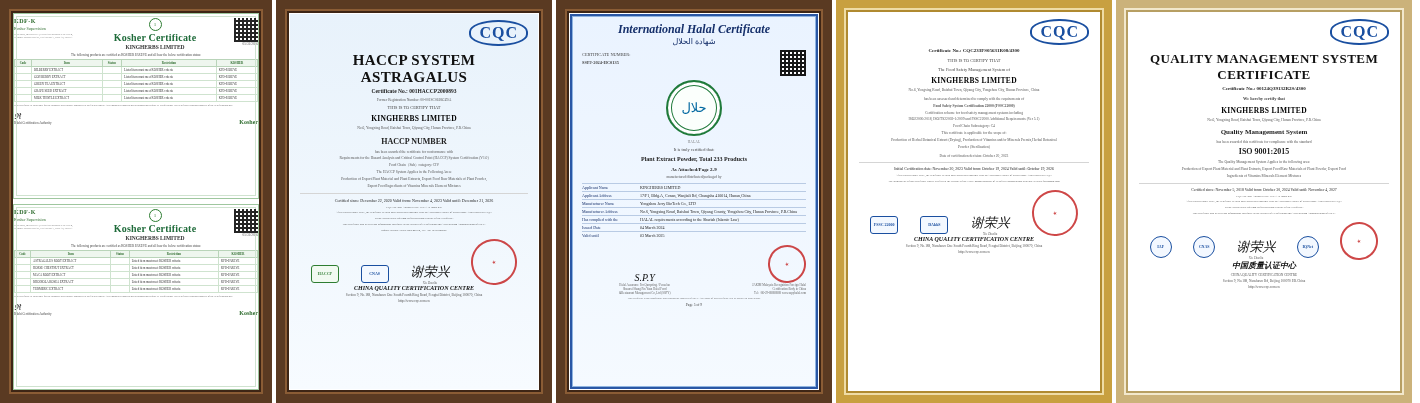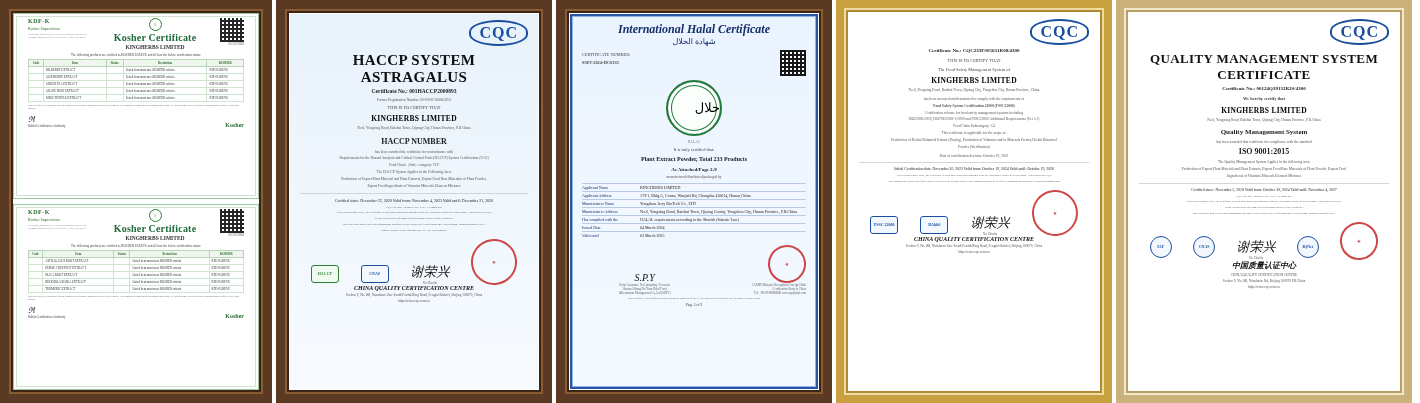--- a/index.html
+++ b/index.html
@@ -20,21 +20,21 @@
   }
   .frame-gold2{
     border:8px solid #cbb27a;
     box-shadow:inset 0 0 0 2px #f2e8cc, inset 0 0 0 4px #b79f63;
     background:#fff;
   }
   .inner{position:absolute;inset:0;overflow:hidden;}
 
   
   .k-wrap{position:absolute;inset:4px;display:flex;flex-direction:column;gap:5px;}
-  .k-card{flex:1;position:relative;border:1px solid #9fc79f;background:#fff;padding:4px 14px;box-sizing:border-box;
+  .k-card{flex:1;position:relative;border:1px solid #9fc79f;background:#fff;padding:4px 0;box-sizing:border-box;
           background-image:linear-gradient(#fff,#fff);}
   .k-card:before{content:"";position:absolute;inset:2px;border:1px solid #cfe3cf;pointer-events:none;}
   .k-top{display:flex;justify-content:space-between;align-items:flex-start;}
   .k-kdf{font-size:4px;line-height:1.25;color:#2d6b2d;width:62px;}
   .k-kdf b{display:block;font-size:6px;letter-spacing:.5px;}
   .k-center{text-align:center;flex:1;}
   .k-seal{width:11px;height:11px;border-radius:50%;border:1px solid #2e7d32;margin:0 auto 1px;position:relative;}
   .k-seal:after{content:"1";position:absolute;inset:0;font-size:5px;line-height:11px;color:#2e7d32;}
   .k-title{font-size:10px;color:#1f6b3a;font-weight:bold;letter-spacing:.2px;}
   .k-sub{font-size:5.5px;color:#333;margin-top:1px;font-weight:bold;}
@@ -77,21 +77,21 @@
      display:flex;align-items:center;justify-content:center;font-size:5px;text-align:center;
      transform:rotate(-8deg);opacity:.85;}
   .sigscript{font-family:"Liberation Serif",serif;font-size:13px;color:#111;font-style:italic;}
   .foot{font-size:6px;color:#111;font-weight:bold;font-style:italic;}
   .foot2{font-size:3.4px;color:#555;margin-top:2px;line-height:1.3;}
 
   
   .halal-title{font-family:"Liberation Serif",serif;font-size:12px;font-weight:bold;color:#16306b;font-style:italic;}
   .arabic{font-size:8px;color:#16306b;}
   .halal-badge{width:52px;height:52px;border:2px solid #1f7a3a;border-radius:50%;margin:4px auto;
-     display:flex;align-items:center;justify-content:flex-end;color:#000000;font-size:13px;
+     display:flex;align-items:center;justify-content:center;color:#0369a1;font-size:13px;
      box-shadow:inset 0 0 0 3px #fff, inset 0 0 0 4px #1f7a3a;background:#fbfffc;}
   .kv{display:flex;font-size:4px;color:#222;border-top:.5px solid #b9cbe4;padding:1px 0;text-align:left;}
   .kv .k{width:58px;color:#16306b;}
   .kv .v{flex:1;}
   .qr-sm{width:26px;height:26px;background:
      repeating-linear-gradient(90deg,#000 0 2px,#fff 2px 4px),
      repeating-linear-gradient(0deg,#000 0 2px,transparent 2px 4px);
      background-blend-mode:multiply;opacity:.9;}
   .row{display:flex;justify-content:space-between;align-items:flex-start;}
   .pagenum{font-size:3.6px;color:#444;margin-top:3px;}

